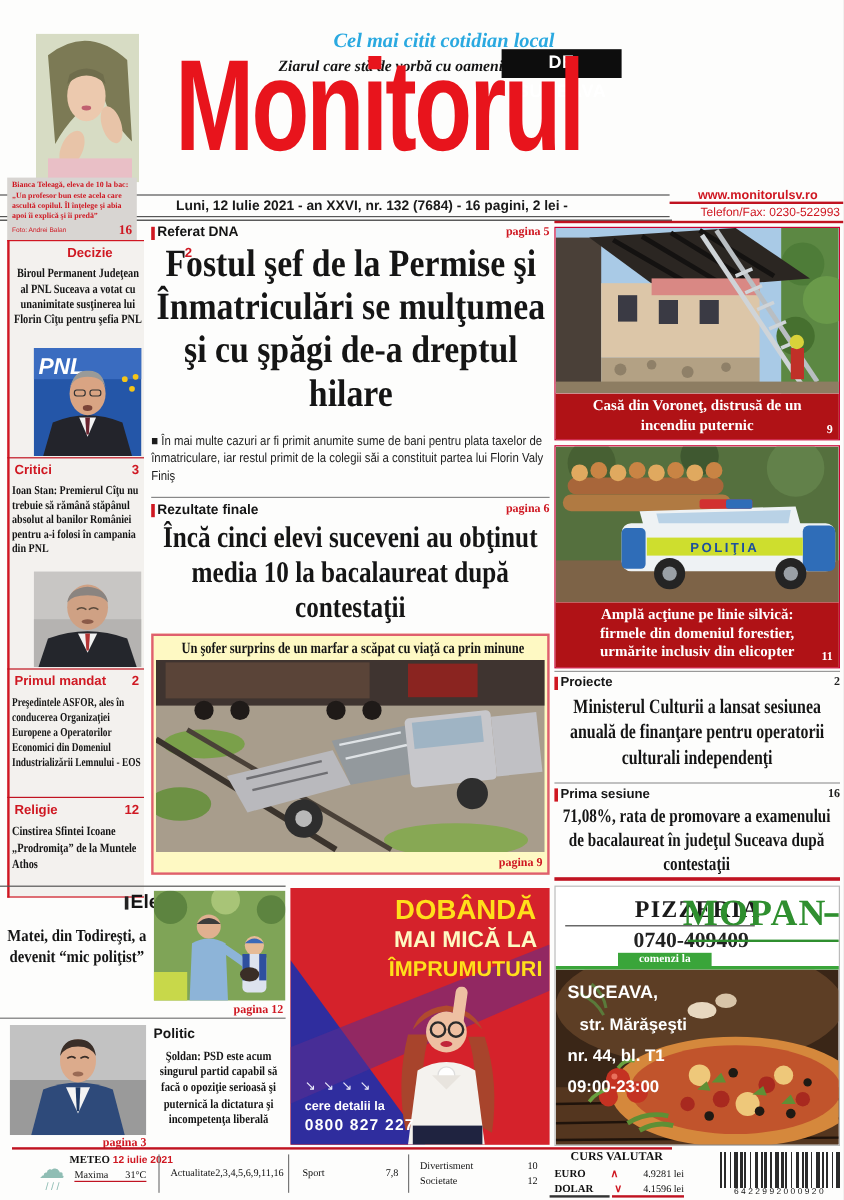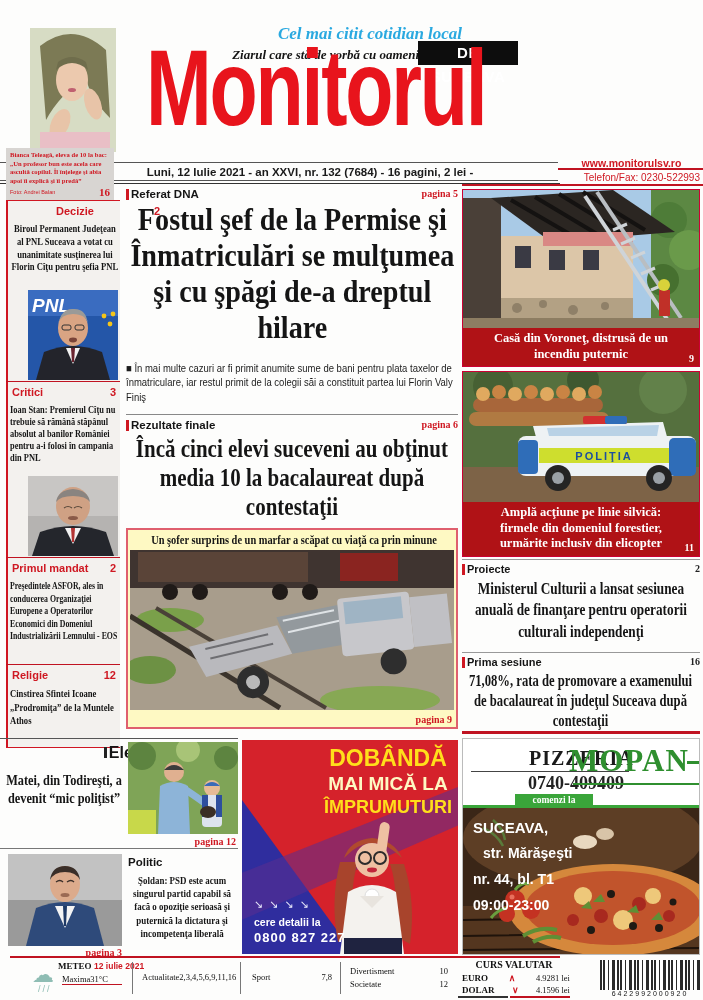--- a/index.html
+++ b/index.html
@@ -409,21 +409,21 @@
   </div>
 
   <div class="redline" style="left:10px;top:956px;width:550px;height:2px;"></div>
 
   <div class="abs" style="left:32px;top:964px;font-size:22px;color:#8fbdb4;line-height:1;">☁</div>
   <div class="abs" style="left:38px;top:984px;font-size:9px;color:#8fbdb4;letter-spacing:2px;">///</div>
   <div class="abs" style="left:58px;top:961px;font-size:9px;">
     <span class="serif b">METEO</span>
     <span class="b" style="color:#cf1822;font-size:8.5px;">12 iulie 2021</span>
   </div>
-  <div class="abs serif" style="left:62px;top:974px;width:60px;font-size:8.5px;display:flex;justify-content:flex-start;">
+  <div class="abs serif" style="left:62px;top:974px;width:60px;font-size:8.5px;display:flex;justify-content:space-between;">
     <span>Maxima</span>
     <span>31°C</span>
   </div>
   <div class="redline" style="left:62px;top:984px;width:60px;height:1px;"></div>
   <div class="abs serif" style="left:62px;top:986px;width:60px;font-size:8.5px;display:flex;justify-content:space-between;margin-top:16px;">
     <span>Minima</span>
     <span>18° C</span>
   </div>
 
   <div class="vline" style="left:132px;top:962px;height:32px;"></div>

